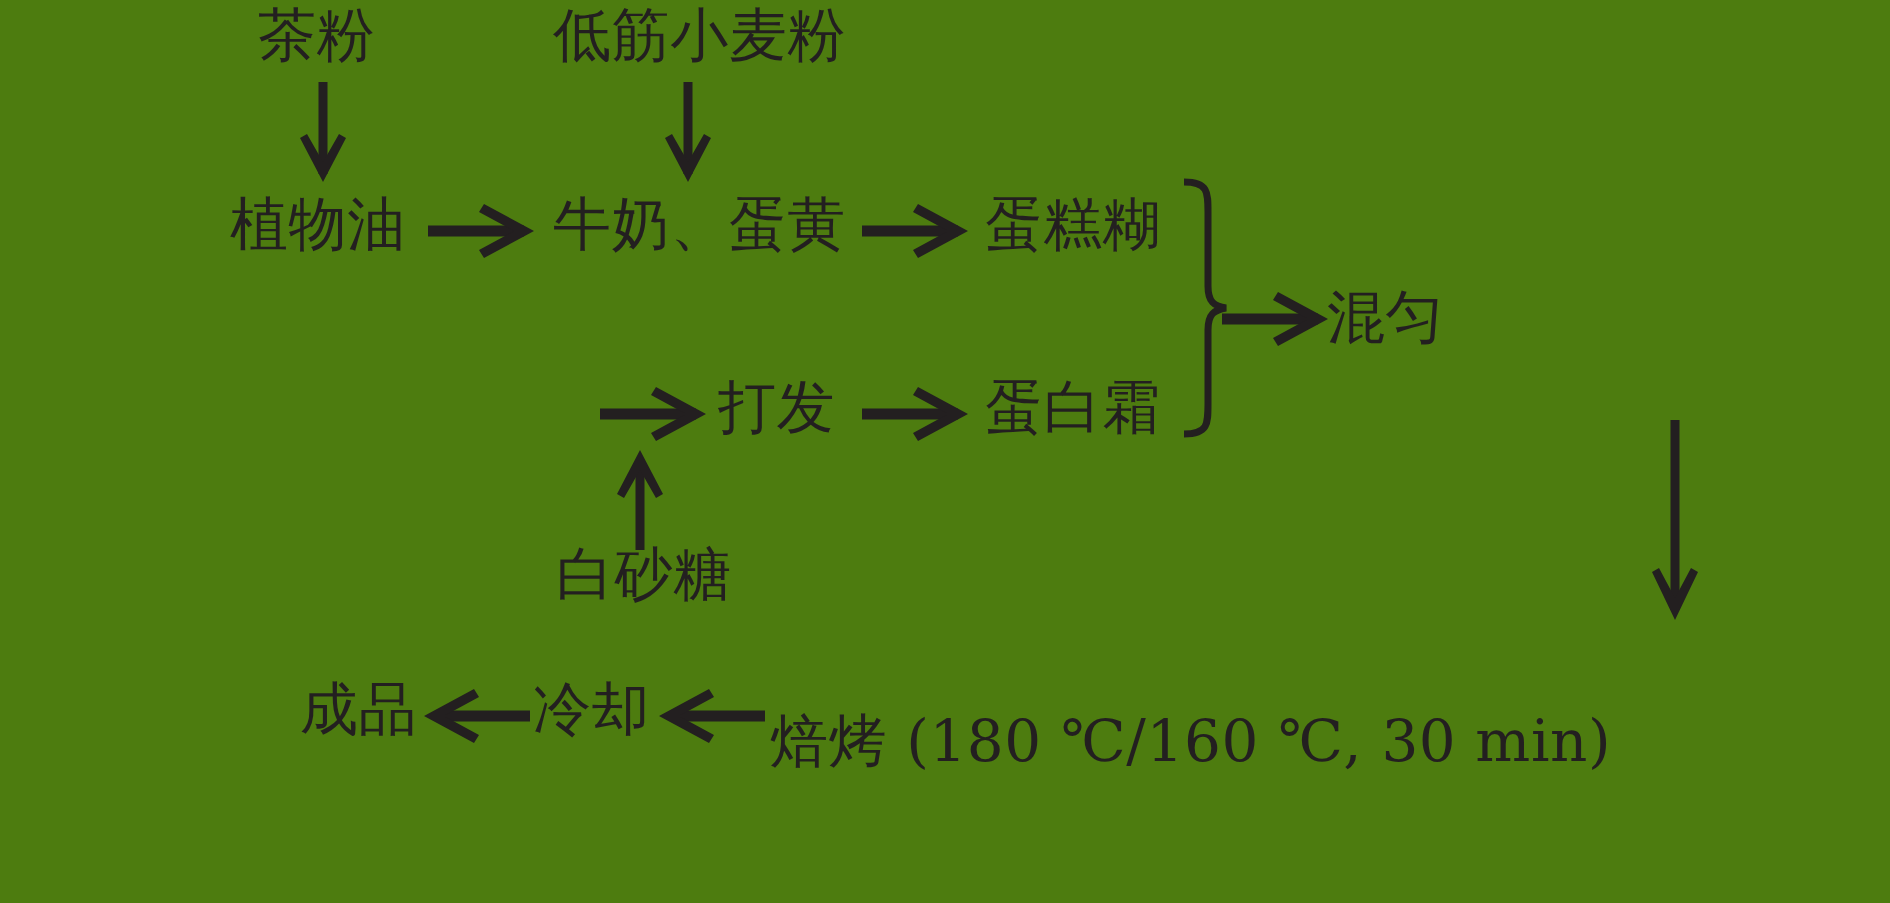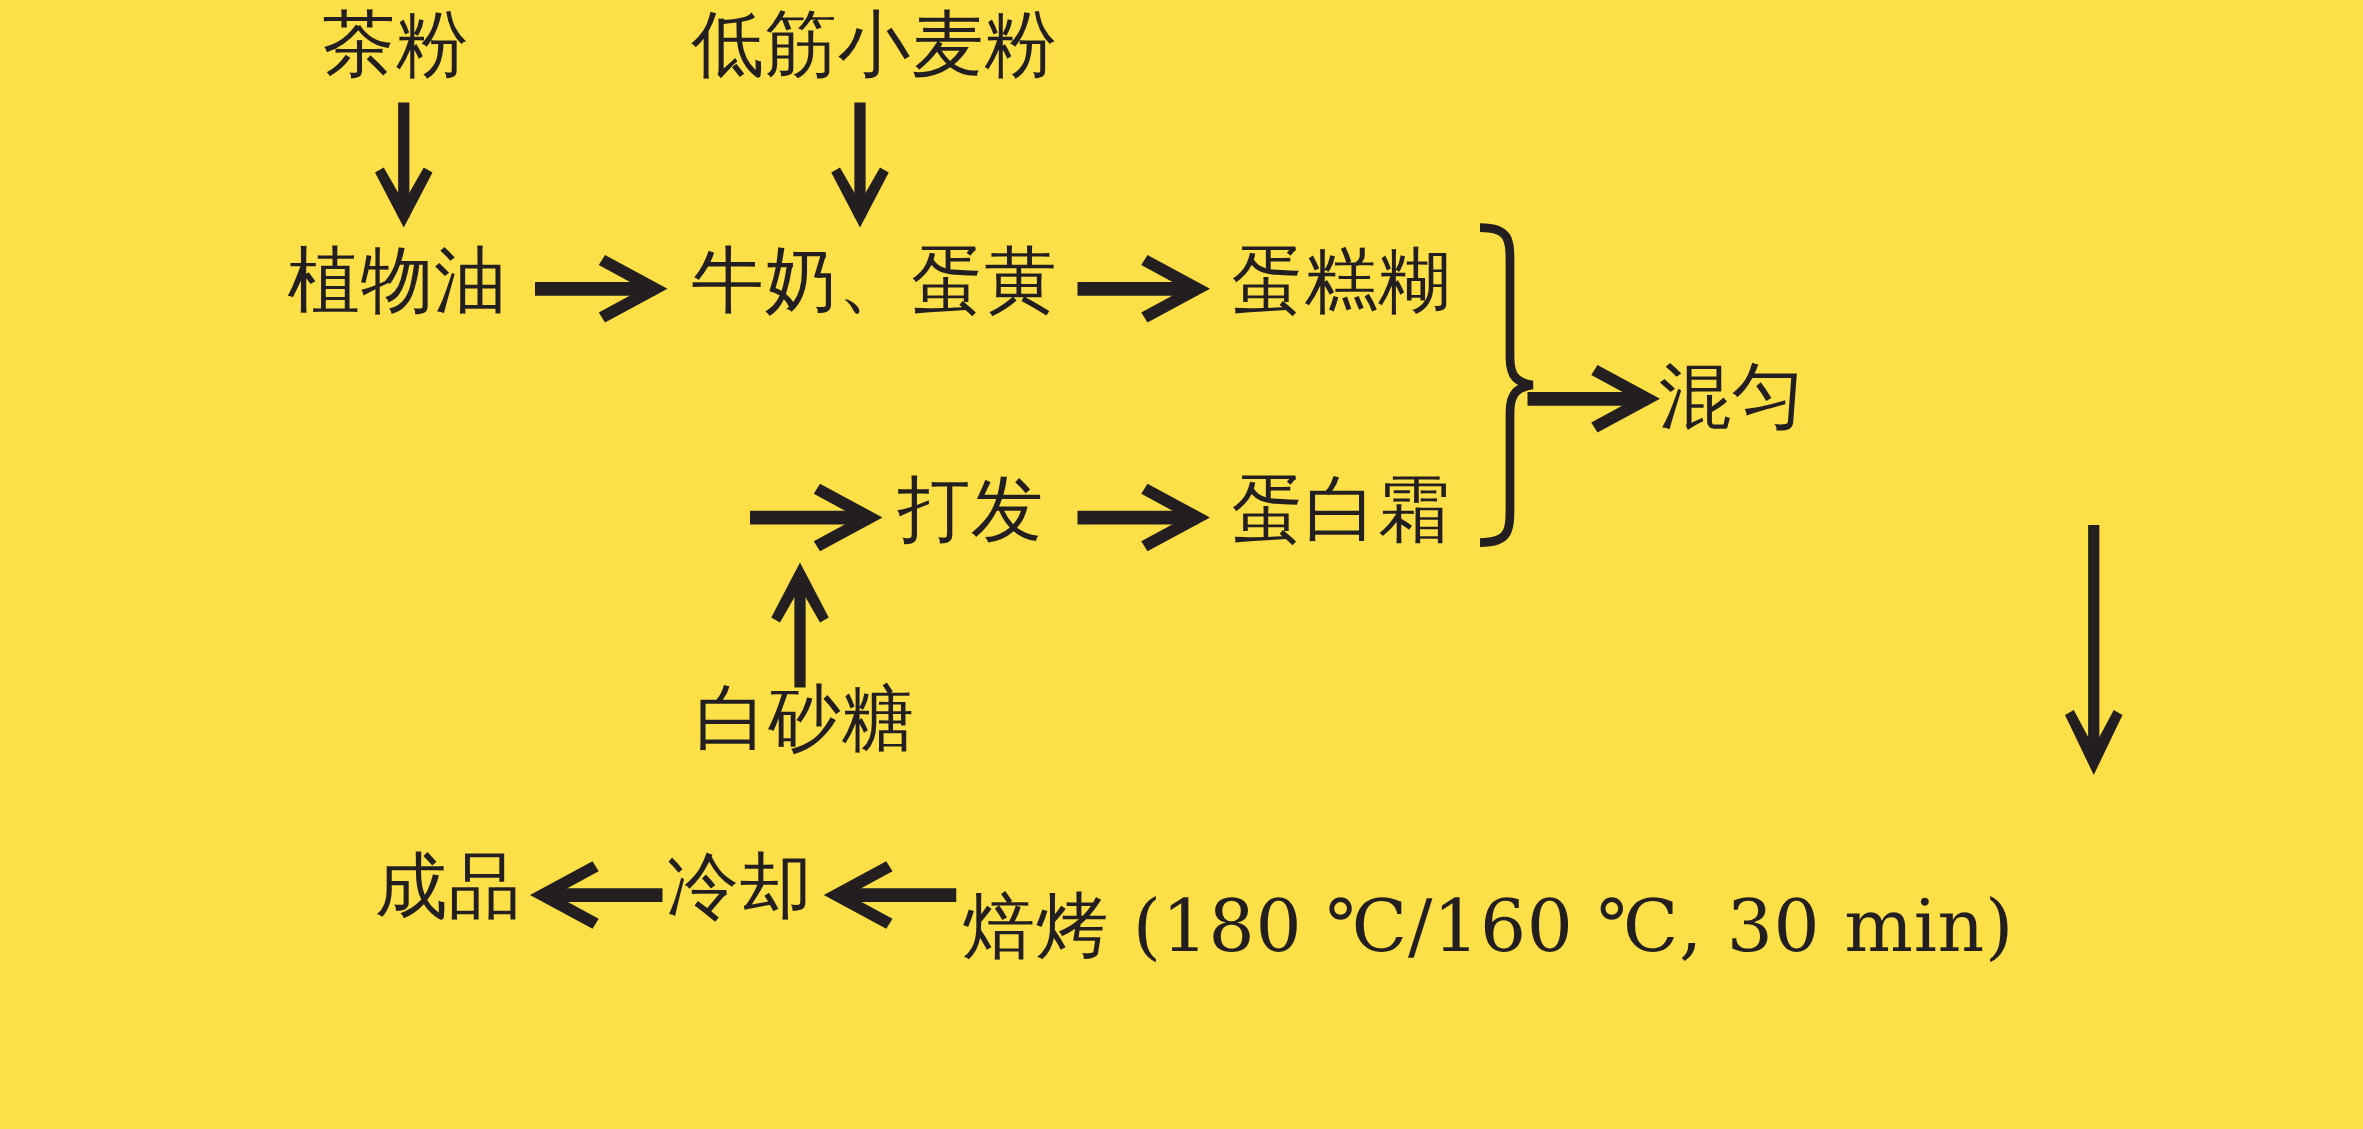--- a/index.html
+++ b/index.html
@@ -4,21 +4,21 @@
 <style>
   html, body {
     margin: 0;
     padding: 0;
     background: #ffffff;
   }
   #canvas {
     position: relative;
     width: 1890px;
     height: 903px;
-    background: #fde047;
+    background: #4d7c0f;
     font-family: "DejaVu Serif", "Liberation Serif", serif;
     color: #231f20;
     overflow: hidden;
   }
   .node {
     position: absolute;
     white-space: nowrap;
     font-size: 58px;
     line-height: 1;
     letter-spacing: 0.01em;

